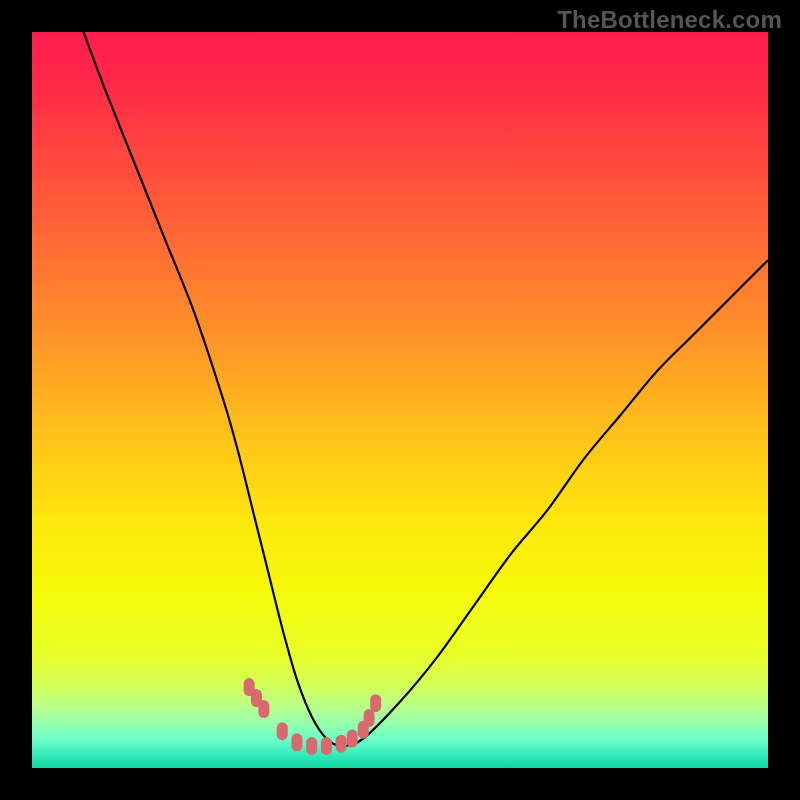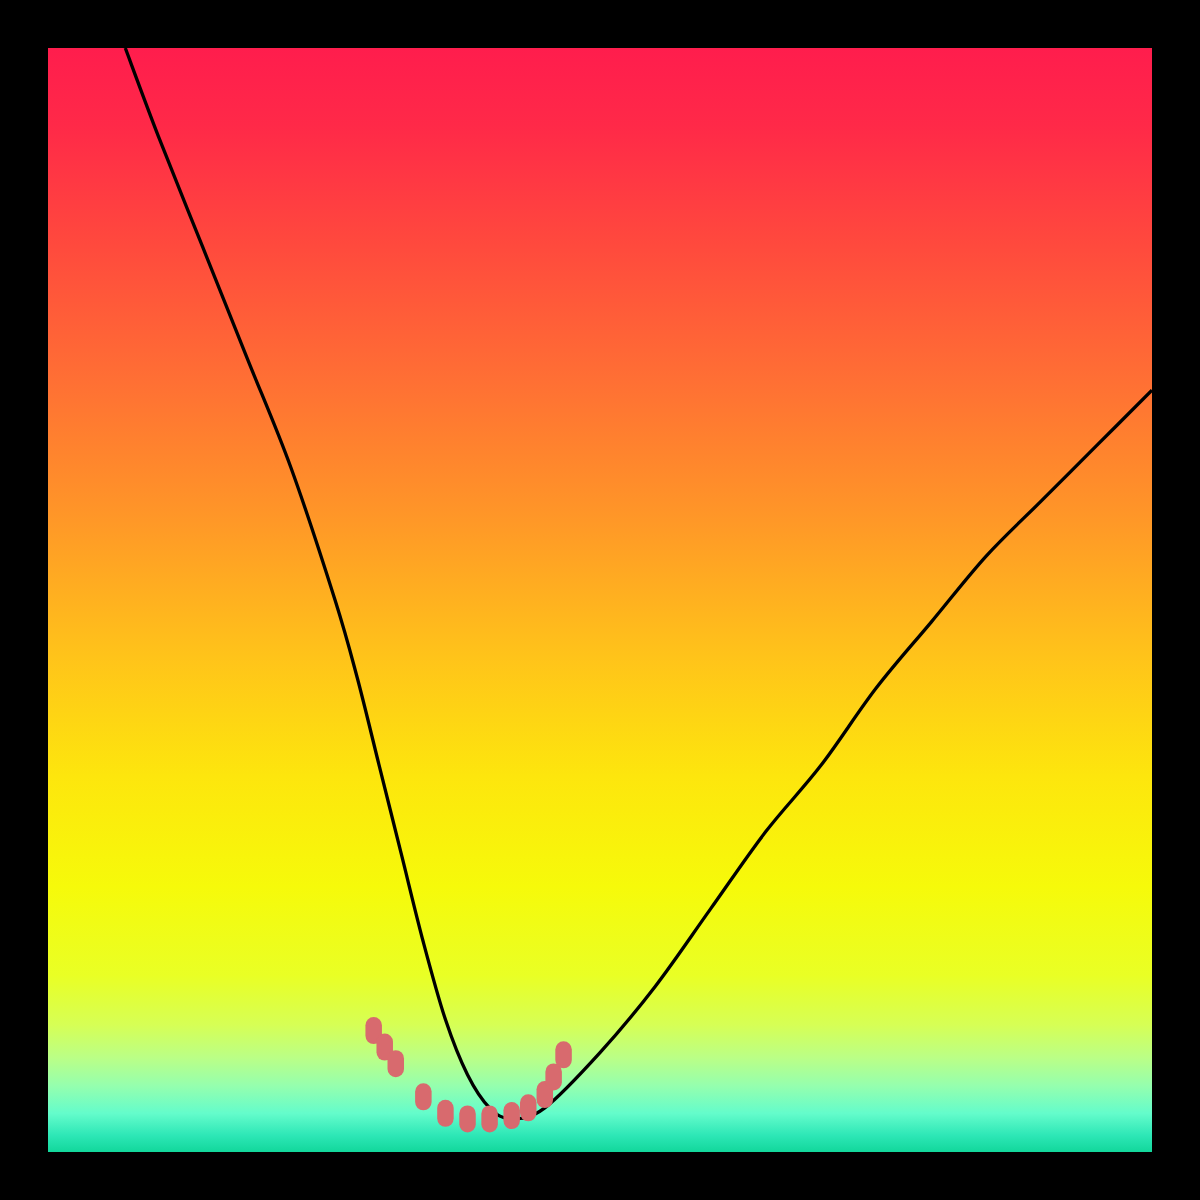--- a/index.html
+++ b/index.html
@@ -86,13 +86,14 @@
           <rect x="274.18" y="704.92" width="11" height="18" rx="5.5" ry="5.5" fill="#d86a6e"></rect>
           <rect x="288.90" y="704.92" width="11" height="18" rx="5.5" ry="5.5" fill="#d86a6e"></rect>
           <rect x="303.62" y="702.71" width="11" height="18" rx="5.5" ry="5.5" fill="#d86a6e"></rect>
           <rect x="314.66" y="697.56" width="11" height="18" rx="5.5" ry="5.5" fill="#d86a6e"></rect>
           <rect x="325.70" y="688.73" width="11" height="18" rx="5.5" ry="5.5" fill="#d86a6e"></rect>
           <rect x="331.59" y="676.95" width="11" height="18" rx="5.5" ry="5.5" fill="#d86a6e"></rect>
           <rect x="338.21" y="662.23" width="11" height="18" rx="5.5" ry="5.5" fill="#d86a6e"></rect>
         </g>
     </svg>
   </div>
+  <div class="watermark">TheBottleneck.com</div>
 </div>
 
 </body></html>

